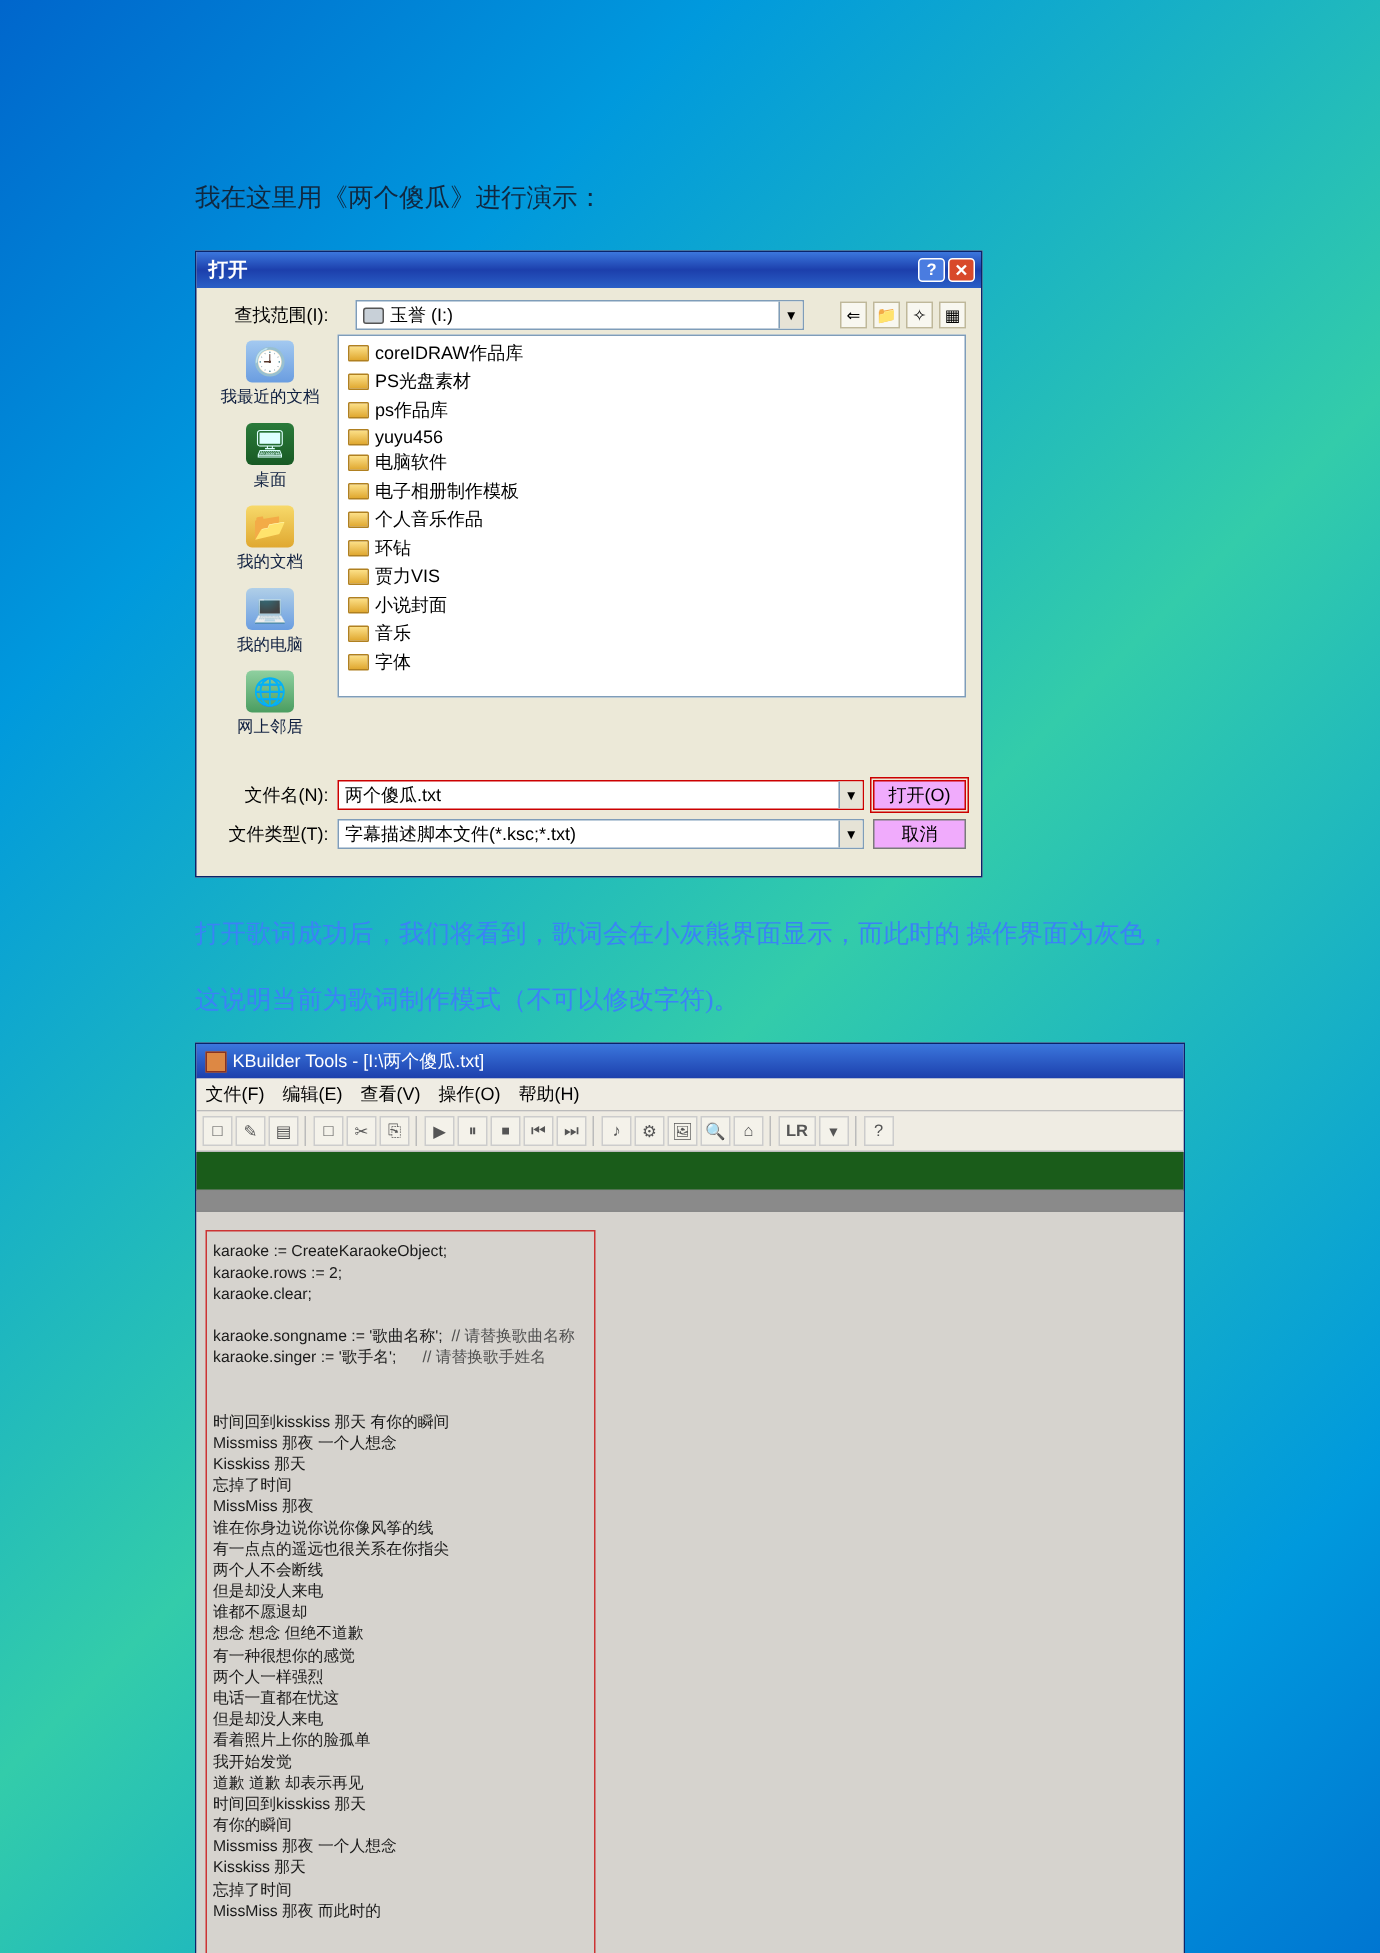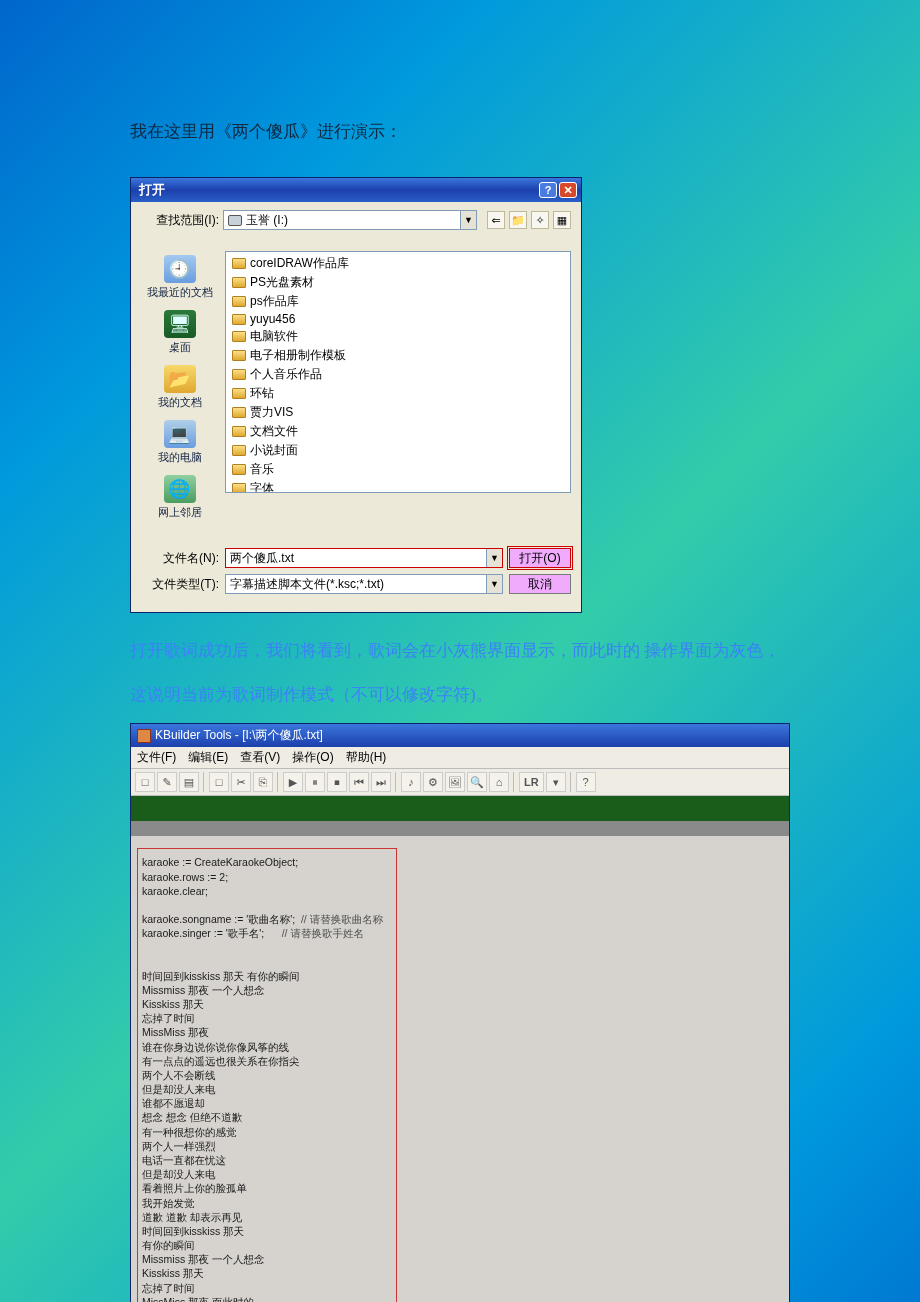--- a/index.html
+++ b/index.html
@@ -4,26 +4,26 @@
 <style>
   * { box-sizing: border-box; margin: 0; padding: 0; }
   body {
     background: linear-gradient(135deg, #0066cc 0%, #0099dd 20%, #33ccaa 50%, #0099dd 80%, #0066cc 100%);
     font-family: "SimSun", "宋体", serif;
     width: 920px;
     min-height: 1302px;
     padding: 0;
   }
   .page { padding: 120px 130px 40px 130px; }
-  .intro-text { font-size: 17px; color: #102840; margin-bottom: 34px; }
+  .intro-text { font-size: 17px; color: #102840; margin-bottom: 24px; }
   .body-text { font-size: 17px; color: #3b82f6; line-height: 2.6; margin: 16px 0 4px 0; }
 
   
   .open-dialog {
-    width: 452px;
+    width: 525px;
     border: 1px solid #0a246a;
     background: #ece9d8;
     font-family: "Tahoma","SimSun",sans-serif;
     font-size: 12px;
     color: #000;
   }
   .open-dialog .titlebar {
     background: linear-gradient(to bottom,#3b77dd,#1c3fac 50%,#2a5fc7);
     color:#fff;
     display:flex;
@@ -32,21 +32,21 @@
     padding:3px 4px 3px 8px;
     font-size:13px;
     font-weight:bold;
   }
   .titlebar .title-buttons { display:flex; gap:2px; }
   .tb-btn { width:18px; height:16px; border:1px solid #fff; display:flex; align-items:center; justify-content:center; font-size:11px; border-radius:3px;}
   .tb-help { background:#4a7ce0; color:#fff; }
   .tb-close { background:#d8492a; color:#fff; }
 
   .dlg-body { padding:8px 10px 12px 10px; }
-  .lookin-row { display:flex; align-items:center; gap:4px; margin-bottom:21px; }
+  .lookin-row { display:flex; align-items:center; gap:18px; margin-bottom:3px; }
   .lookin-label { width:78px; text-align:right; }
   .lookin-select { flex:1; height:20px; border:1px solid #7f9db9; background:#fff; display:flex; align-items:center; padding:0 4px; position:relative;}
   .lookin-select .drive-ico { width:14px; height:11px; background:#c8d0d8; border:1px solid #555; margin-right:4px; border-radius:2px;}
   .lookin-select .dd-arrow { position:absolute; right:0; top:0; width:16px; height:100%; background:#e6e3d6; border-left:1px solid #7f9db9; display:flex; align-items:center; justify-content:center; font-size:9px;}
   .nav-icons { display:flex; gap:4px; margin-left:6px;}
   .nav-ico { width:18px; height:18px; border:1px solid #bfb89a; background:#f8f7f0; display:flex; align-items:center; justify-content:center; font-size:11px;}
 
   .dlg-main { display:flex; gap:6px; }
   .places { width:78px; display:flex; flex-direction:column; align-items:center; gap:2px;}
   .place { display:flex; flex-direction:column; align-items:center; font-size:11px; color:#102040; padding:4px 0;}
@@ -177,24 +177,20 @@
               <span class="folder-ico"></span>
               <span class="fname">个人音乐作品</span>
             </div>
             <div class="file-item">
               <span class="folder-ico"></span>
               <span class="fname">环钻</span>
             </div>
             <div class="file-item">
               <span class="folder-ico"></span>
               <span class="fname">贾力VIS</span>
-            </div>
-            <div class="file-item">
-              <span class="folder-ico"></span>
-              <span class="fname">文档文件</span>
             </div>
             <div class="file-item">
               <span class="folder-ico"></span>
               <span class="fname">小说封面</span>
             </div>
             <div class="file-item">
               <span class="folder-ico"></span>
               <span class="fname">音乐</span>
             </div>
             <div class="file-item">

